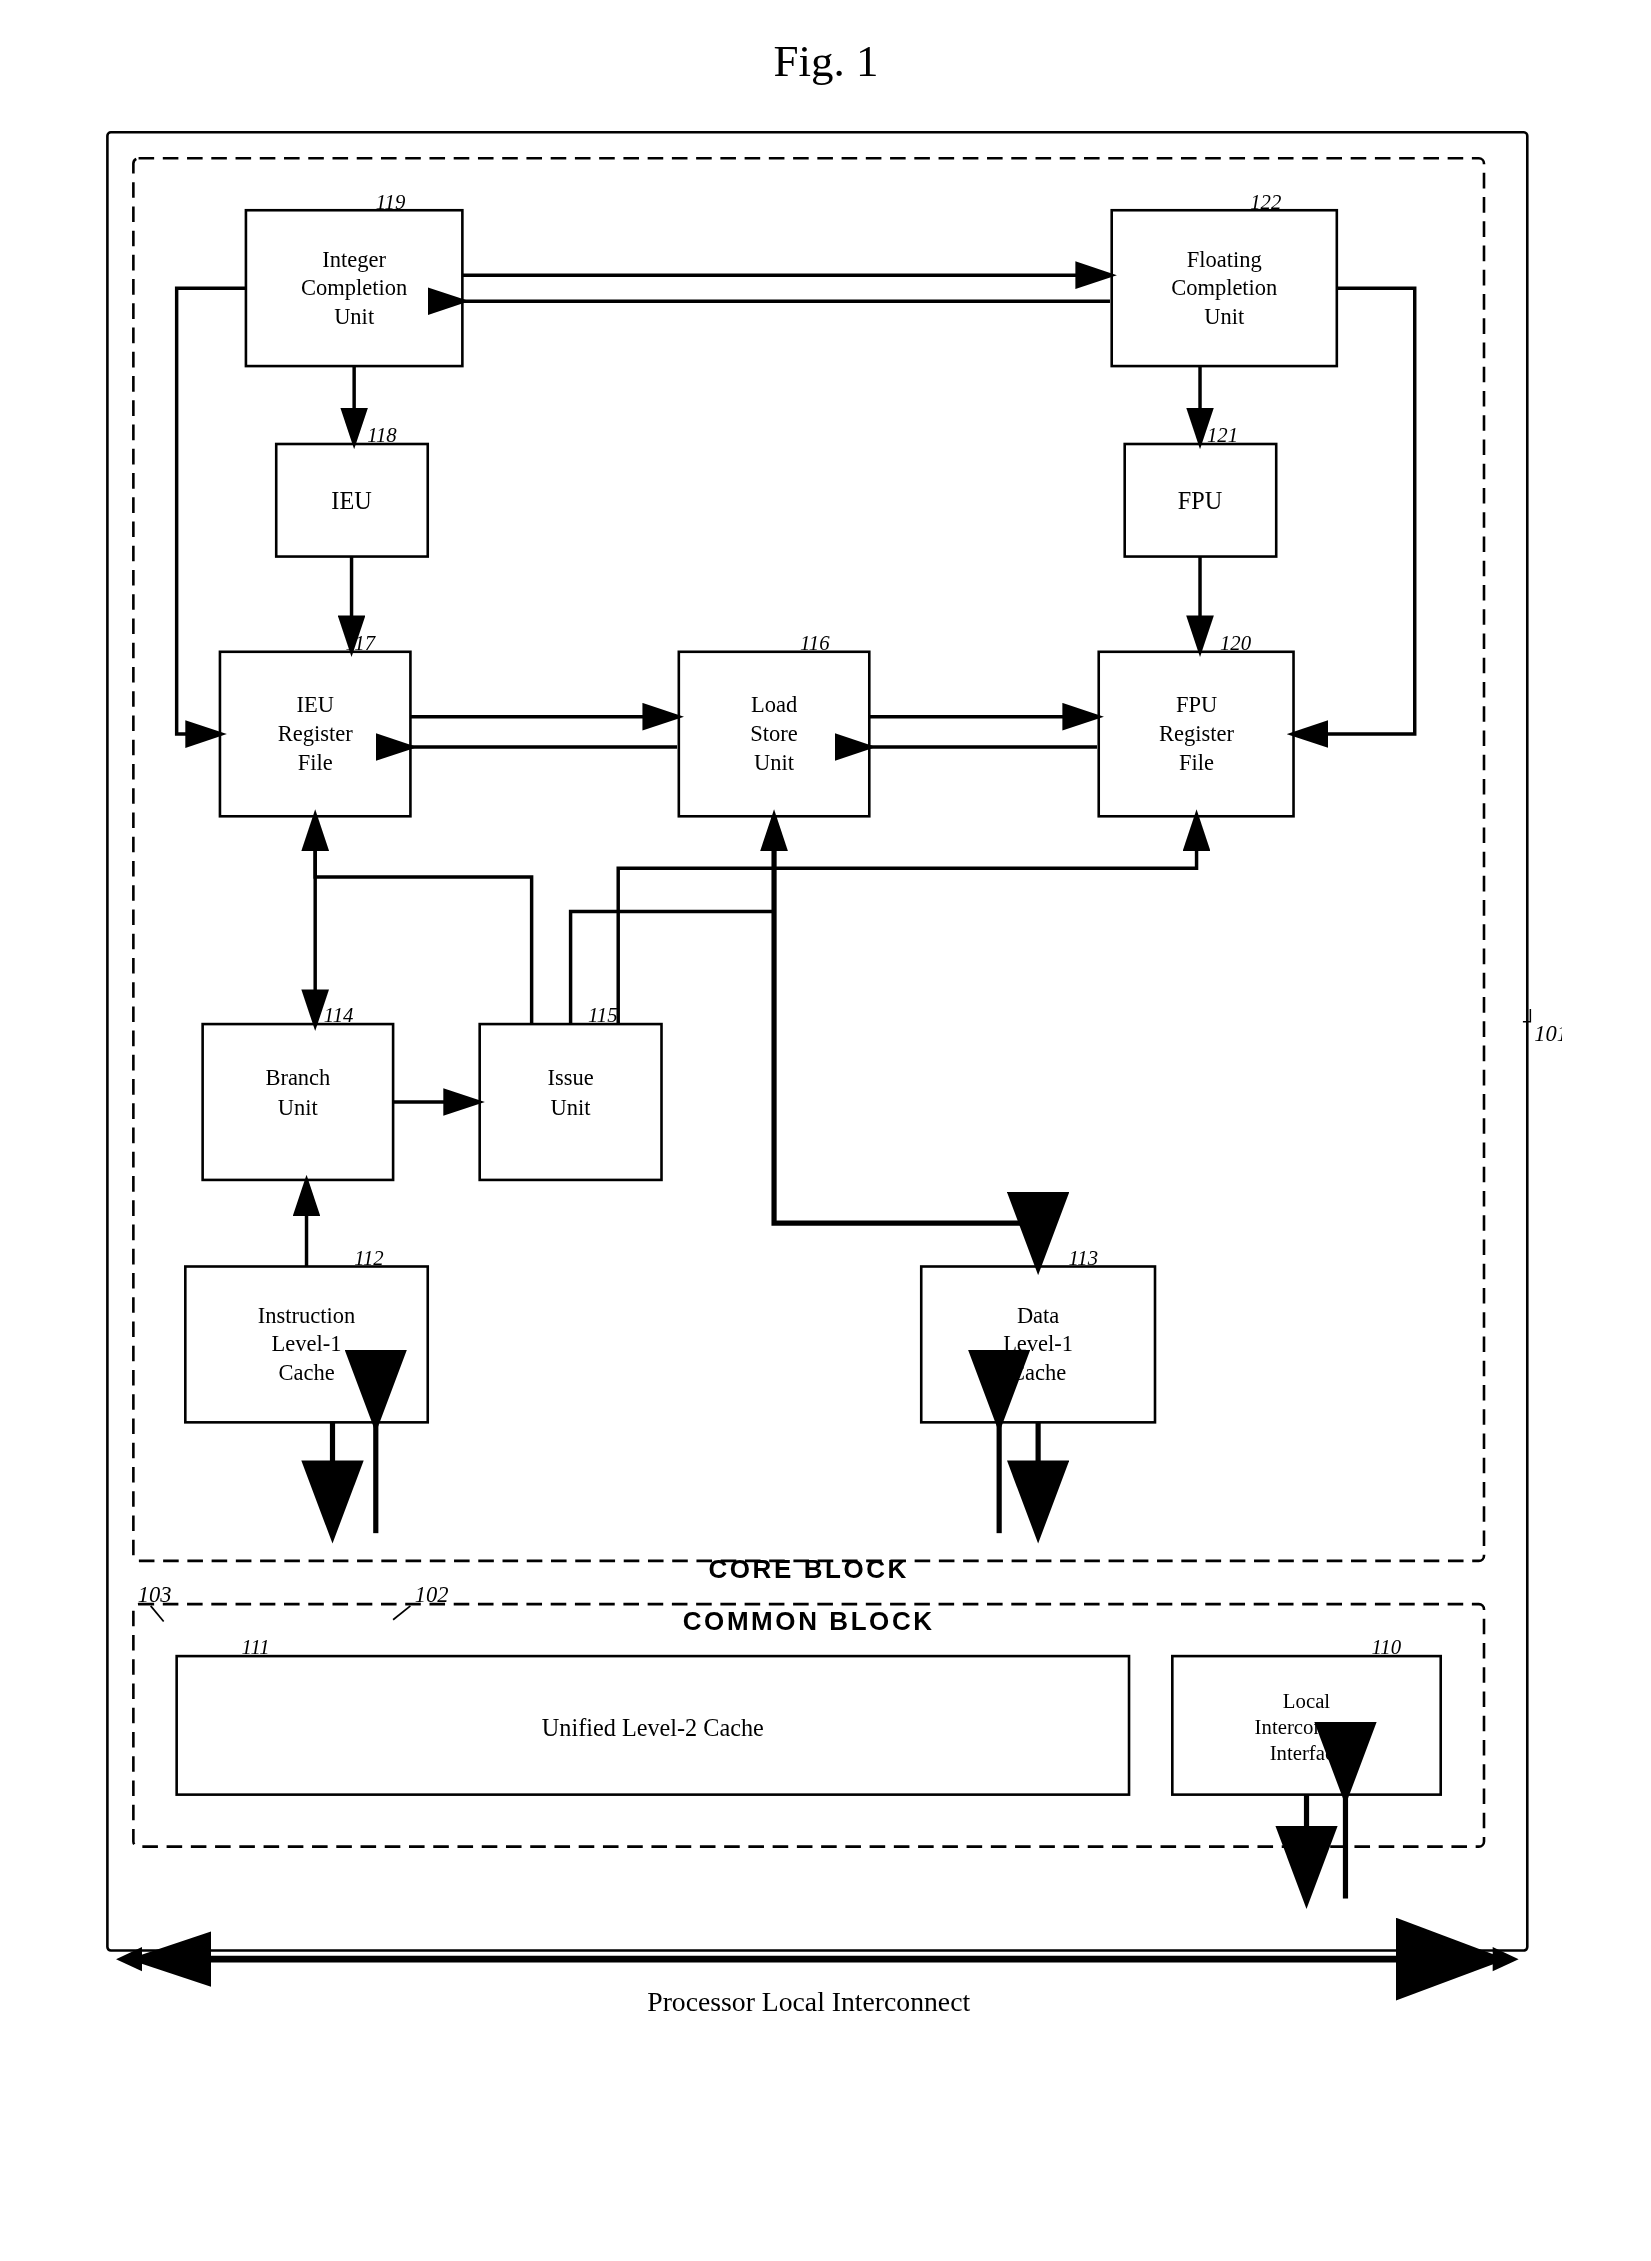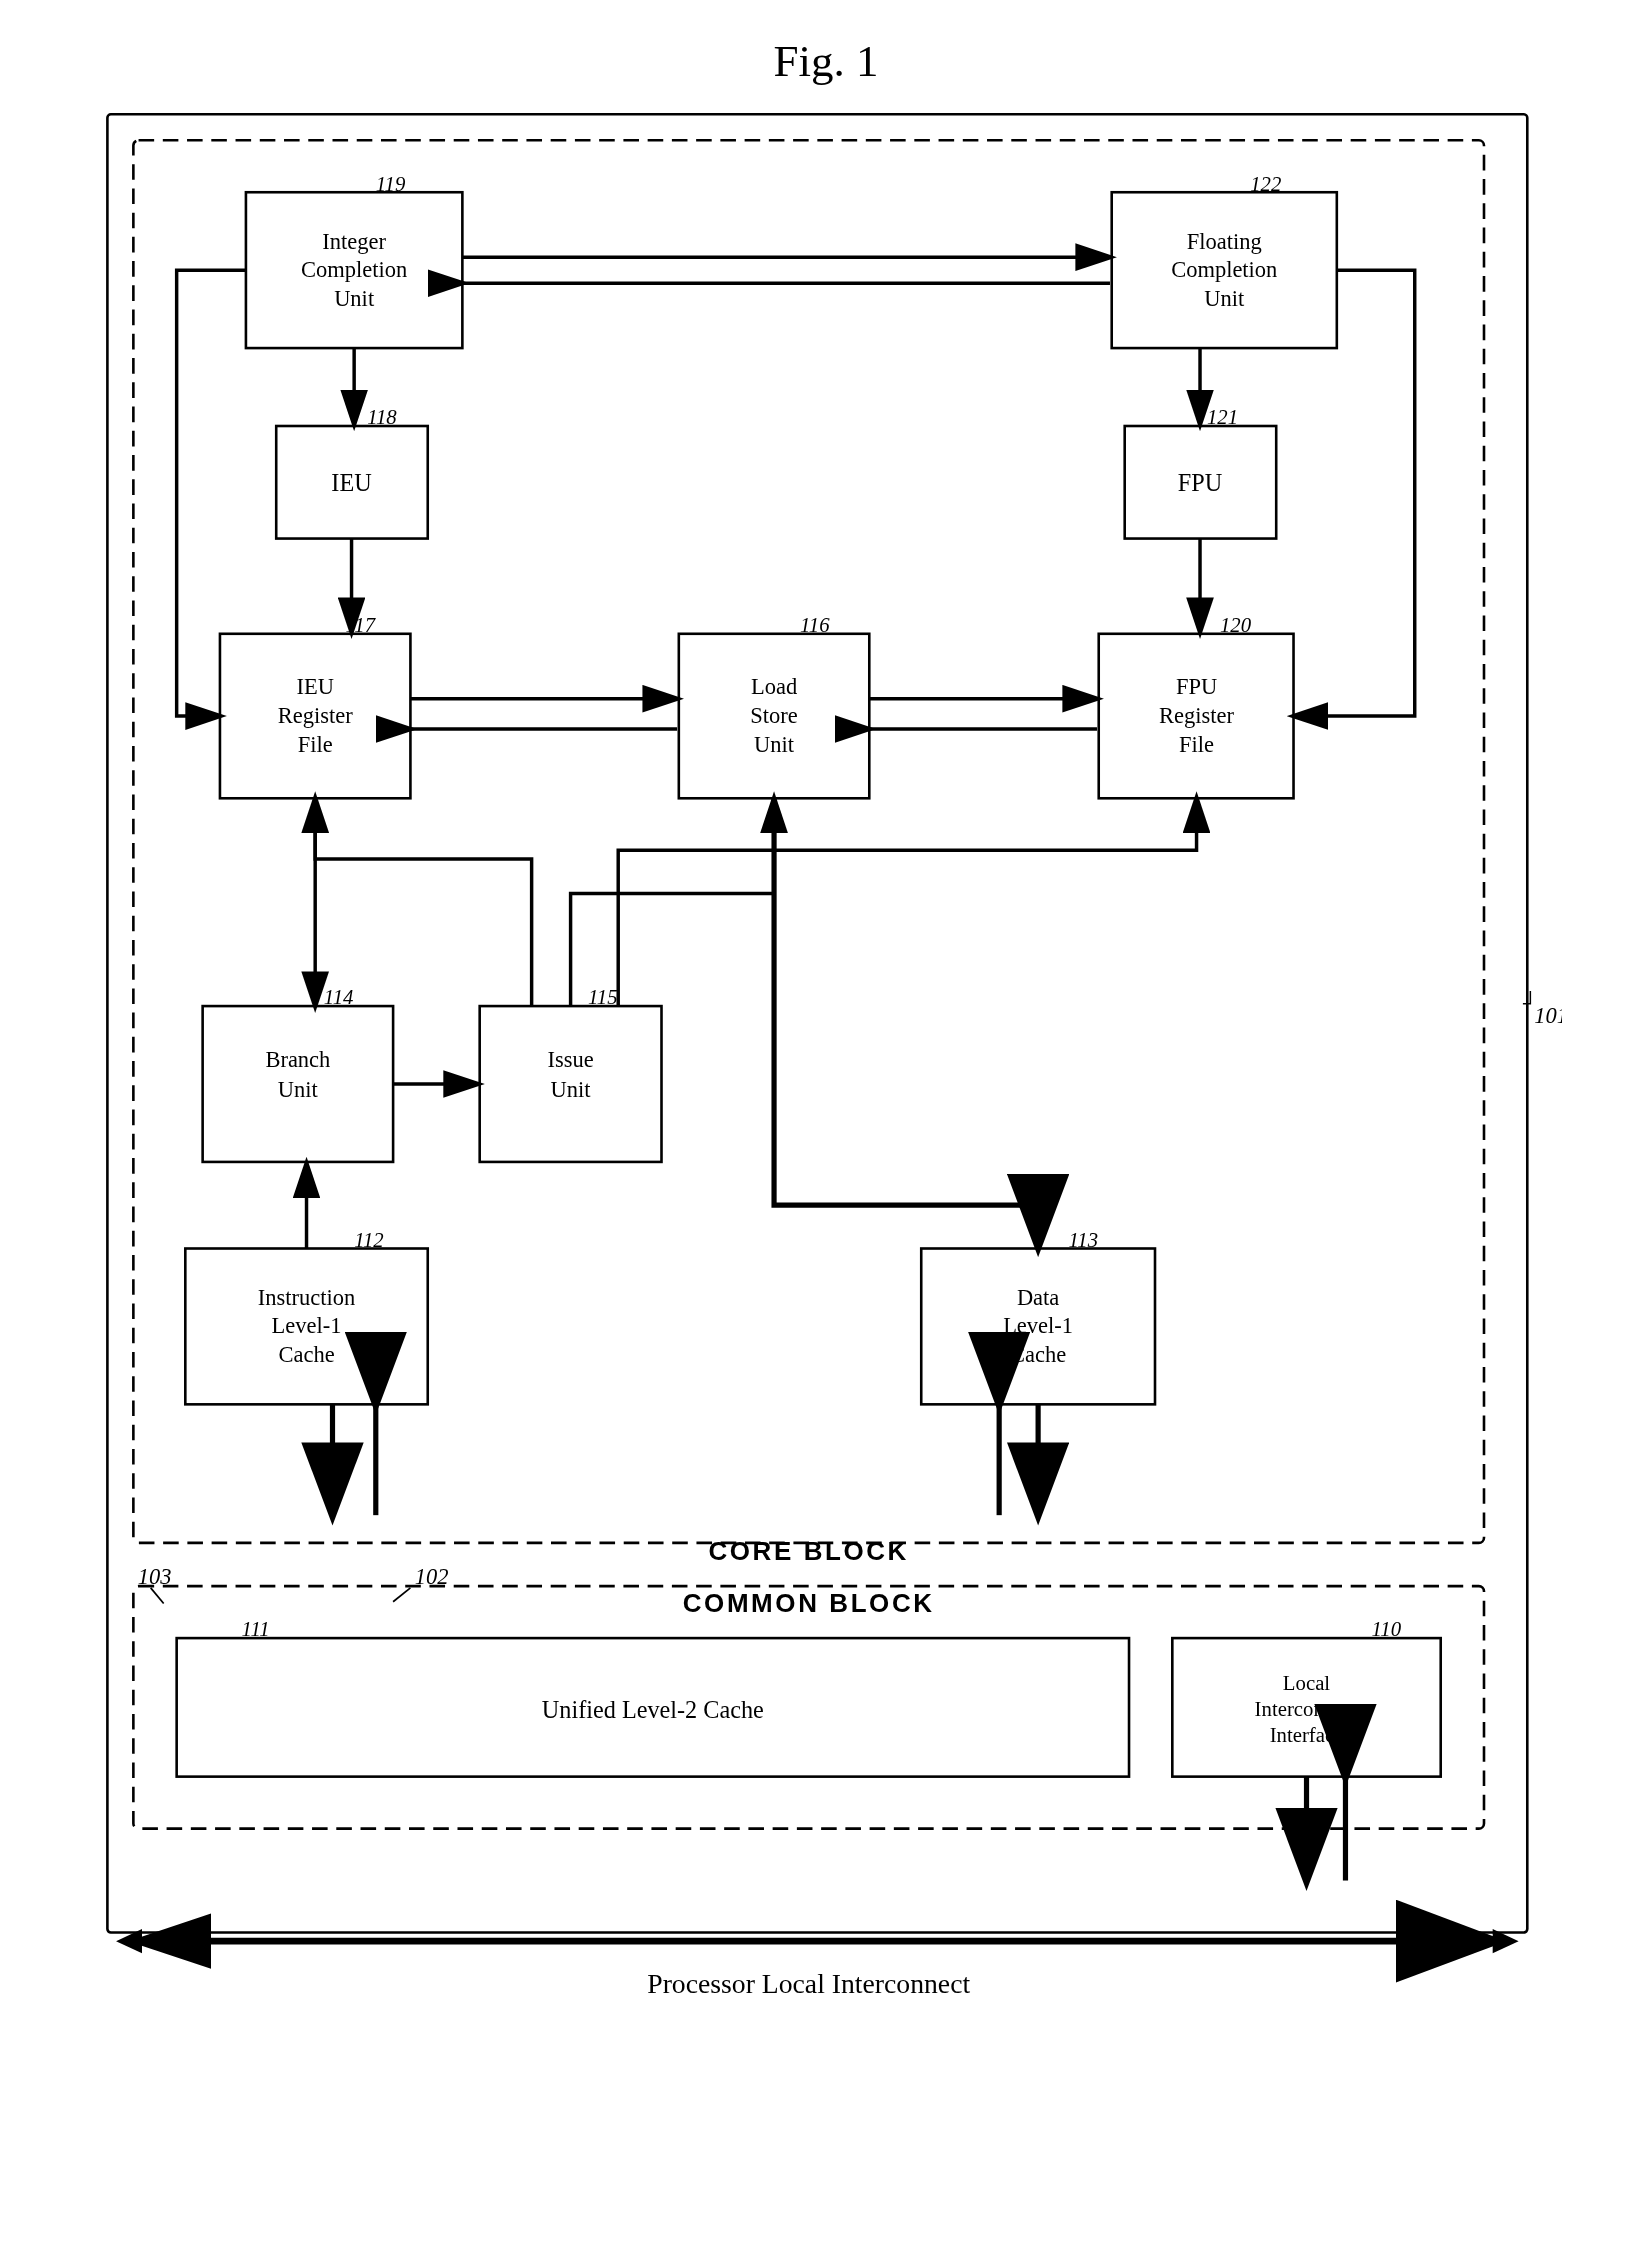--- a/index.html
+++ b/index.html
@@ -10,21 +10,21 @@
       min-height: 2261px;
       display: flex;
       flex-direction: column;
       align-items: center;
       padding: 35px 52px;
     }
 
     .page-title {
       font-size: 45px;
       font-weight: normal;
-      margin-bottom: 10px;
+      margin-bottom: 28px;
       align-self: center;
     }
   </style>
 </head>
 <body>
 
 <h1 class="page-title">Fig. 1</h1>
 
 <div style="width:1472px; position:relative;">
   <svg width="1472" height="1974" viewBox="0 0 1700 2280" xmlns="http://www.w3.org/2000/svg" style="display:block;">

